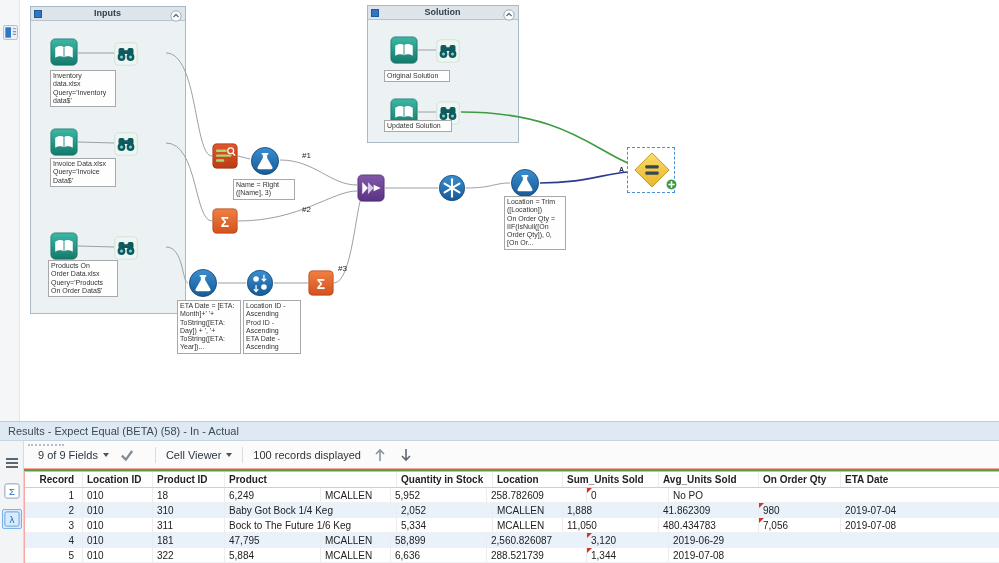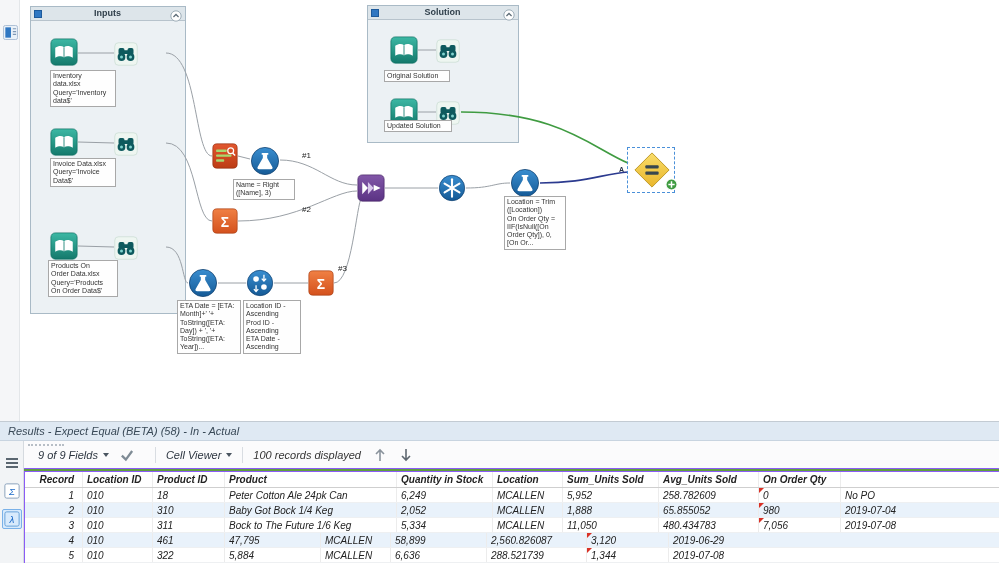--- a/index.html
+++ b/index.html
@@ -24,21 +24,21 @@
 
   .caption { position:absolute; z-index:3; background:#fefefe; border:1px solid #a8a8a8; padding:1px 2px; font-size:7px; line-height:1.18; color:#333; white-space:pre-line; }
   .wire-label { position:absolute; z-index:3; font-size:8px; color:#222; }
   .anchor-label { position:absolute; z-index:3; font-size:7px; font-weight:bold; color:#26324a; }
 
   .test-selection { position:absolute; border:1px dashed #4a90d9; z-index:2; }
   .test-diamond { position:absolute; left:5px; top:3px; width:38px; height:38px; }
   .plus-badge { position:absolute; right:-4px; bottom:2px; width:13px; height:13px; z-index:3; }
 
   
-  .results { position:absolute; left:0; top:421px; width:999px; height:142px; background:#8b5cf6; border-top:1px solid #c3cbd3;font-style:italic; }
+  .results { position:absolute; left:0; top:421px; width:999px; height:142px; background:#fca5a5; border-top:1px solid #c3cbd3; }
   .results-header { position:absolute; left:0; top:0; width:999px; height:19px; background:#dfe9f3; border-bottom:1px solid #c8d4e0; display:flex; align-items:center; padding-left:8px; font-size:11px; color:#3a4a58; }
   .results-side { position:absolute; left:0; top:19px; width:24px; height:123px; background:#f2f4f6; border-right:1px solid #d5dadf; z-index:2; }
   .vicon { position:absolute; left:2px; width:20px; height:20px; display:flex; align-items:center; justify-content:center; border:1px solid transparent; border-radius:2px; }
   .vicon svg { width:16px; height:16px; display:block; }
   .vicon.sel { background:#d8eafc; border-color:#7ab1e8; }
 
   .results-toolbar { position:absolute; left:24px; top:19px; width:975px; height:27px; background:#fbfbfc; display:flex; align-items:center; padding-left:14px; font-size:11px; color:#333; }
   .grip { position:absolute; left:4px; top:3px; width:36px; height:4px; border-top:2px dotted #b7bec6; }
   .tb-item { display:inline-flex; align-items:center; cursor:pointer; color:#2c3540; }
   .caret { display:inline-block; width:0; height:0; border-left:3.5px solid transparent; border-right:3.5px solid transparent; border-top:4.5px solid #4a5560; margin-left:5px; }
@@ -449,63 +449,63 @@
     <div class="thead">
       <div class="hcell c0">Record</div>
       <div class="hcell c1">Location ID</div>
       <div class="hcell c2">Product ID</div>
       <div class="hcell c3">Product</div>
       <div class="hcell c4">Quantity in Stock</div>
       <div class="hcell c5">Location</div>
       <div class="hcell c6">Sum_Units Sold</div>
       <div class="hcell c7">Avg_Units Sold</div>
       <div class="hcell c8">On Order Qty</div>
+      <div class="hcell c9">ETA Date</div>
     </div>
 
     <div class="tbody">
         <div class="trow">
           <div class="tcell c0"><span>1</span></div>
           <div class="tcell c1"><span>010</span></div>
           <div class="tcell c2"><span>18</span></div>
-          <div class="tcell c3"><span>Peter Cotton Ale 24pk Can</span></div>
           <div class="tcell c4"><span>6,249</span></div>
           <div class="tcell c5"><span>MCALLEN</span></div>
           <div class="tcell c6"><span>5,952</span></div>
           <div class="tcell c7"><span>258.782609</span></div>
           <div class="tcell c8"><span class="redmark"></span><span>0</span></div>
           <div class="tcell c9"><span>No PO</span></div>
         </div>
         <div class="trow alt">
           <div class="tcell c0"><span>2</span></div>
           <div class="tcell c1"><span>010</span></div>
           <div class="tcell c2"><span>310</span></div>
           <div class="tcell c3"><span>Baby Got Bock 1/4 Keg</span></div>
           <div class="tcell c4"><span>2,052</span></div>
           <div class="tcell c5"><span>MCALLEN</span></div>
           <div class="tcell c6"><span>1,888</span></div>
-          <div class="tcell c7"><span>65.855052</span></div>
+          <div class="tcell c7"><span>41.862309</span></div>
           <div class="tcell c8"><span class="redmark"></span><span>980</span></div>
           <div class="tcell c9"><span>2019-07-04</span></div>
         </div>
         <div class="trow">
           <div class="tcell c0"><span>3</span></div>
           <div class="tcell c1"><span>010</span></div>
           <div class="tcell c2"><span>311</span></div>
           <div class="tcell c3"><span>Bock to The Future 1/6 Keg</span></div>
           <div class="tcell c4"><span>5,334</span></div>
           <div class="tcell c5"><span>MCALLEN</span></div>
           <div class="tcell c6"><span>11,050</span></div>
           <div class="tcell c7"><span>480.434783</span></div>
           <div class="tcell c8"><span class="redmark"></span><span>7,056</span></div>
           <div class="tcell c9"><span>2019-07-08</span></div>
         </div>
         <div class="trow alt">
           <div class="tcell c0"><span>4</span></div>
           <div class="tcell c1"><span>010</span></div>
-          <div class="tcell c2"><span>461</span></div>
+          <div class="tcell c2"><span>181</span></div>
           <div class="tcell c4"><span>47,795</span></div>
           <div class="tcell c5"><span>MCALLEN</span></div>
           <div class="tcell c6"><span>58,899</span></div>
           <div class="tcell c7"><span>2,560.826087</span></div>
           <div class="tcell c8"><span class="redmark"></span><span>3,120</span></div>
           <div class="tcell c9"><span>2019-06-29</span></div>
         </div>
         <div class="trow">
           <div class="tcell c0"><span>5</span></div>
           <div class="tcell c1"><span>010</span></div>

